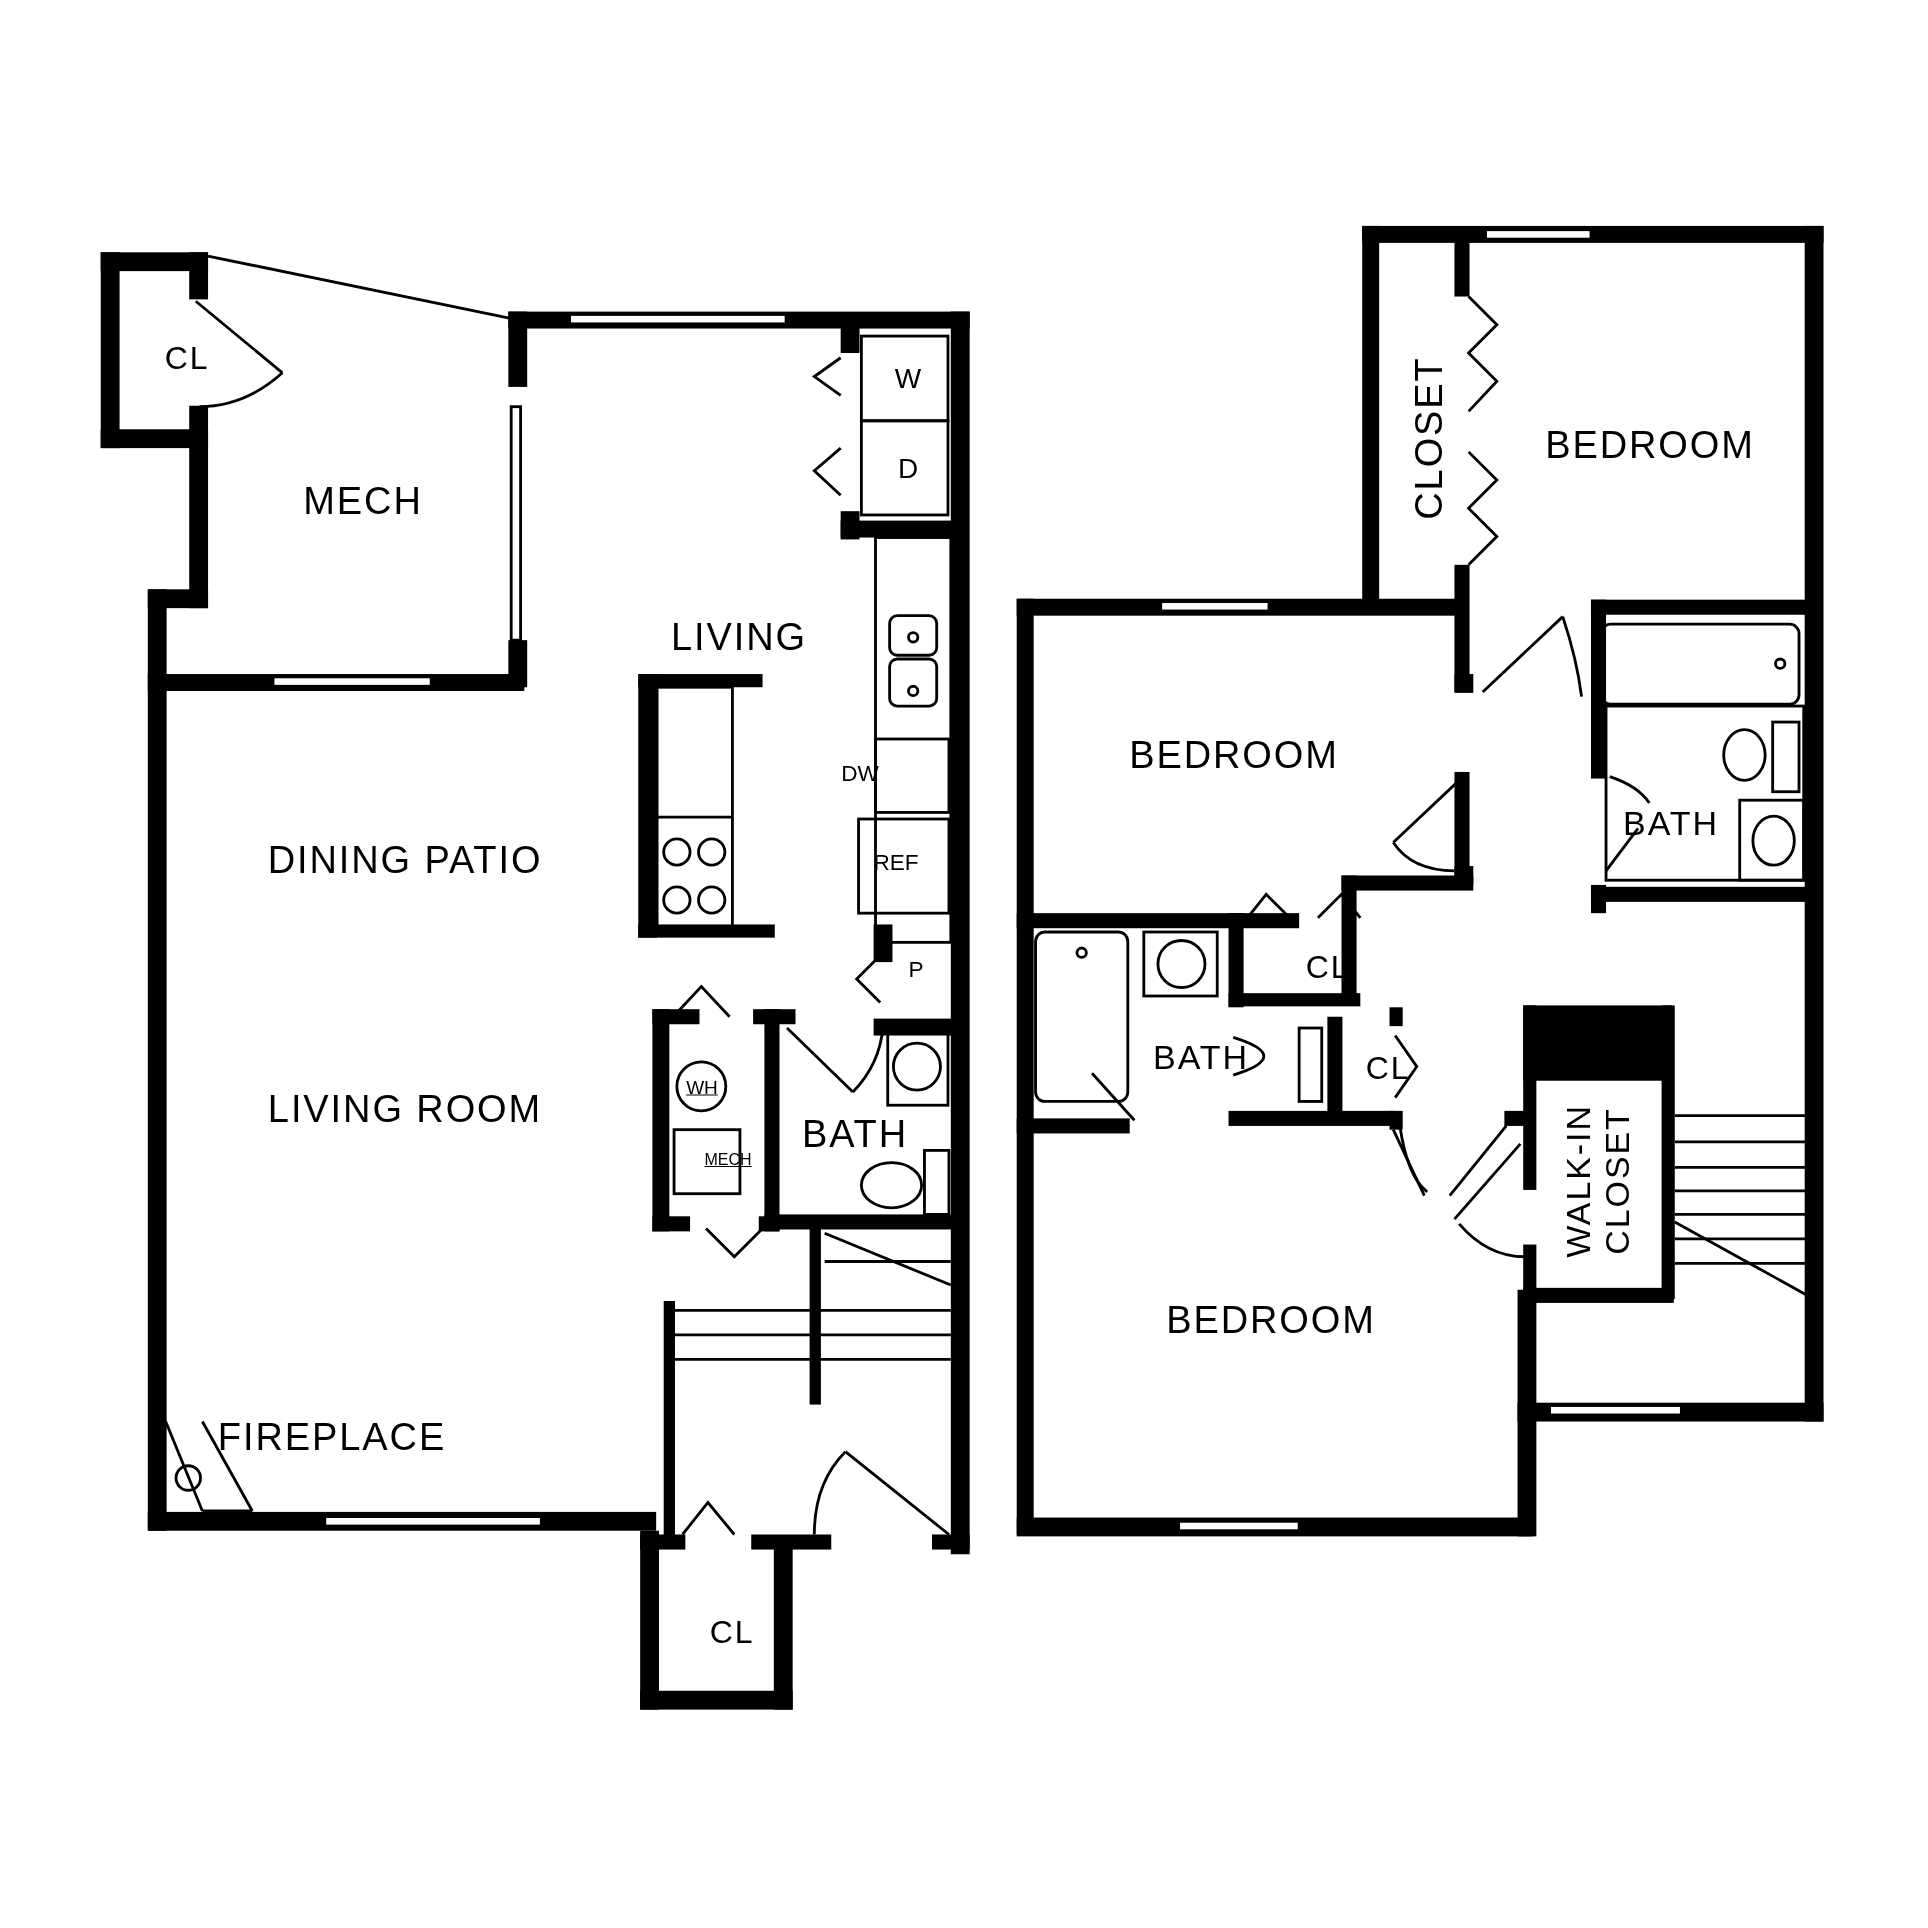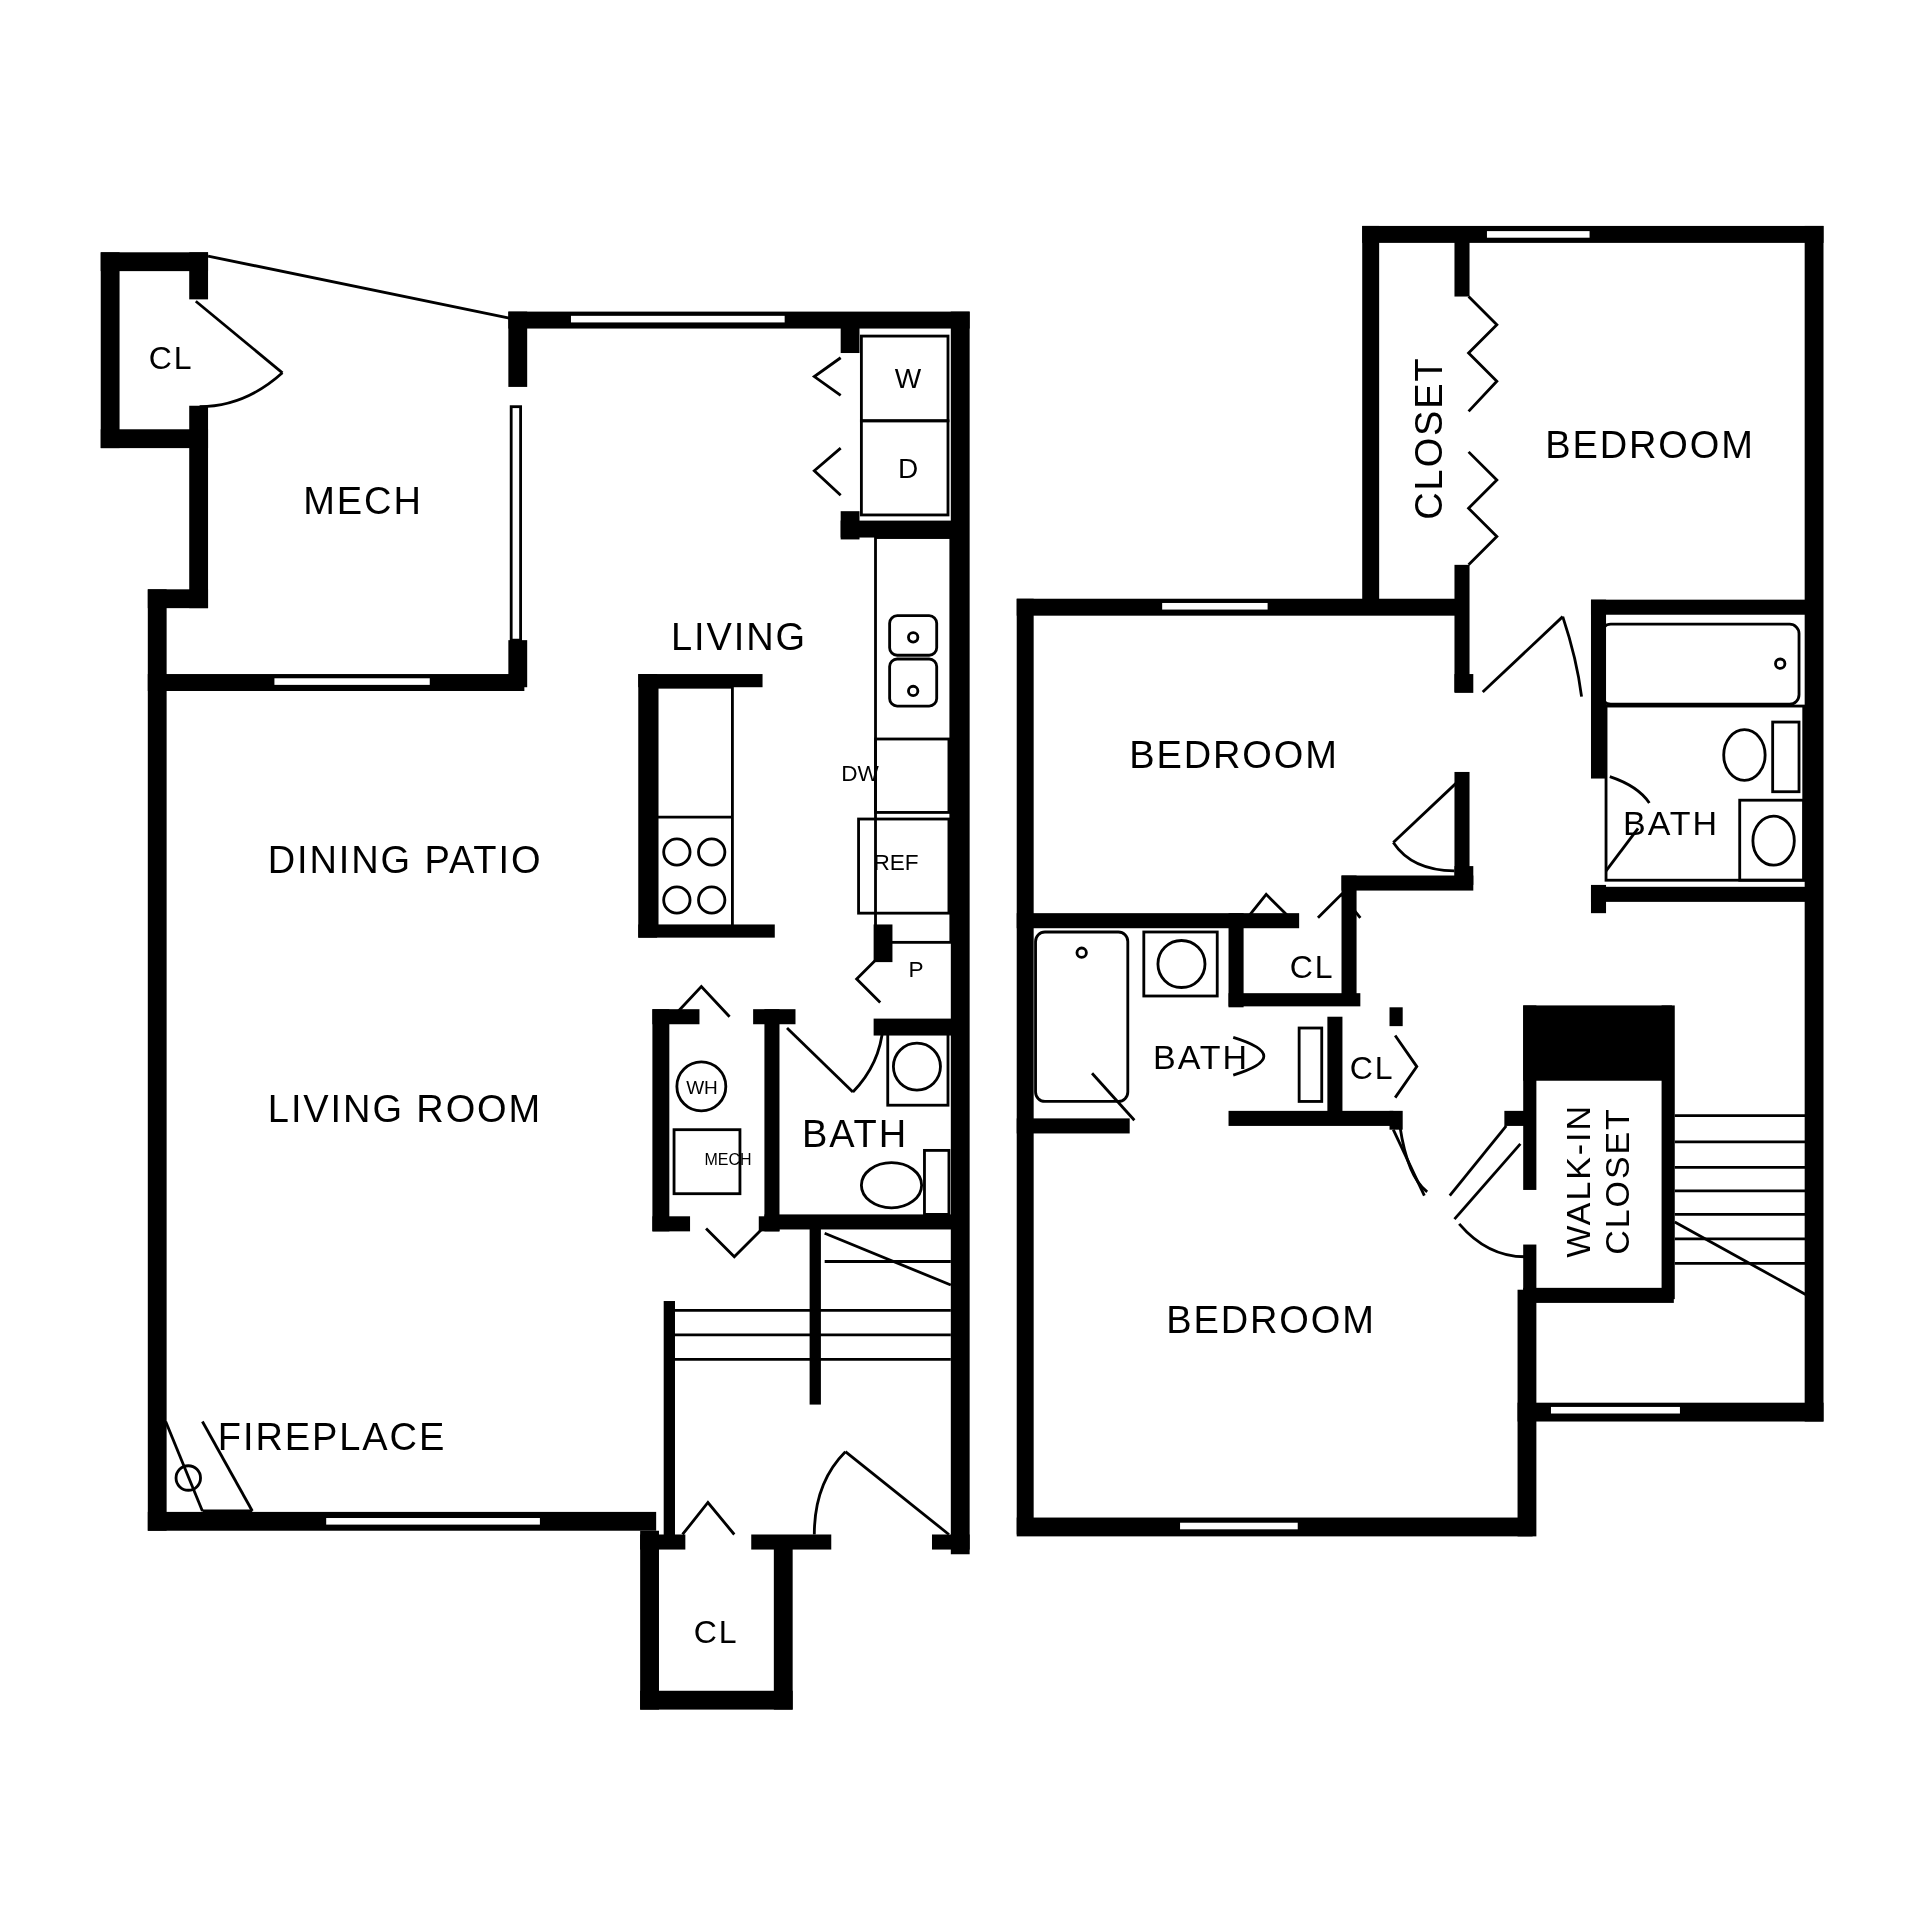--- a/index.html
+++ b/index.html
@@ -1,23 +1,23 @@
 <!DOCTYPE html>
 <html style="font-size:15px"><head>
 <meta charset="utf-8">
 <style>
   html, body { margin: 0; padding: 0; background: #ffffff; }
   #canvas { position: relative; width: 1928px; height: 1928px; background: #ffffff; overflow: hidden; }
   svg.plan { position: absolute; left: 0; top: 0; width: 1928px; height: 1928px; }
   .lbl { position: absolute; font-family: "Liberation Sans", "DejaVu Sans", sans-serif; color: #000; font-weight: 400; letter-spacing: 1.9px; white-space: nowrap; line-height: 1; transform: translate(-50%, -50%); }
   .lbl.big { font-size: 38px; }
   .lbl.med { font-size: 34px; }
-  .lbl.sm { font-size: 32px; }
+  .lbl.sm { font-size: 32px; margin-left: 16px; }
   .lbl.xs { font-size: 28px; }
-  .lbl.tiny { font-size: 19px; letter-spacing: 0; }
+  .lbl.tiny { font-size: 19px; letter-spacing: 0; text-decoration: underline; }
   .lbl.tiny2 { font-size: 22.6px; letter-spacing: 0; }
   .vert { transform: translate(-50%, -50%) rotate(-90deg); }
   .vert2 { transform: translate(-50%, -50%) rotate(-90deg); text-align: center; line-height: 1.15; white-space: pre; }
 </style>
 </head>
 <body>
 
 <div id="canvas">
   <svg class="plan" viewBox="0 0 2048 2048">
     <g fill="#000" stroke="none">

